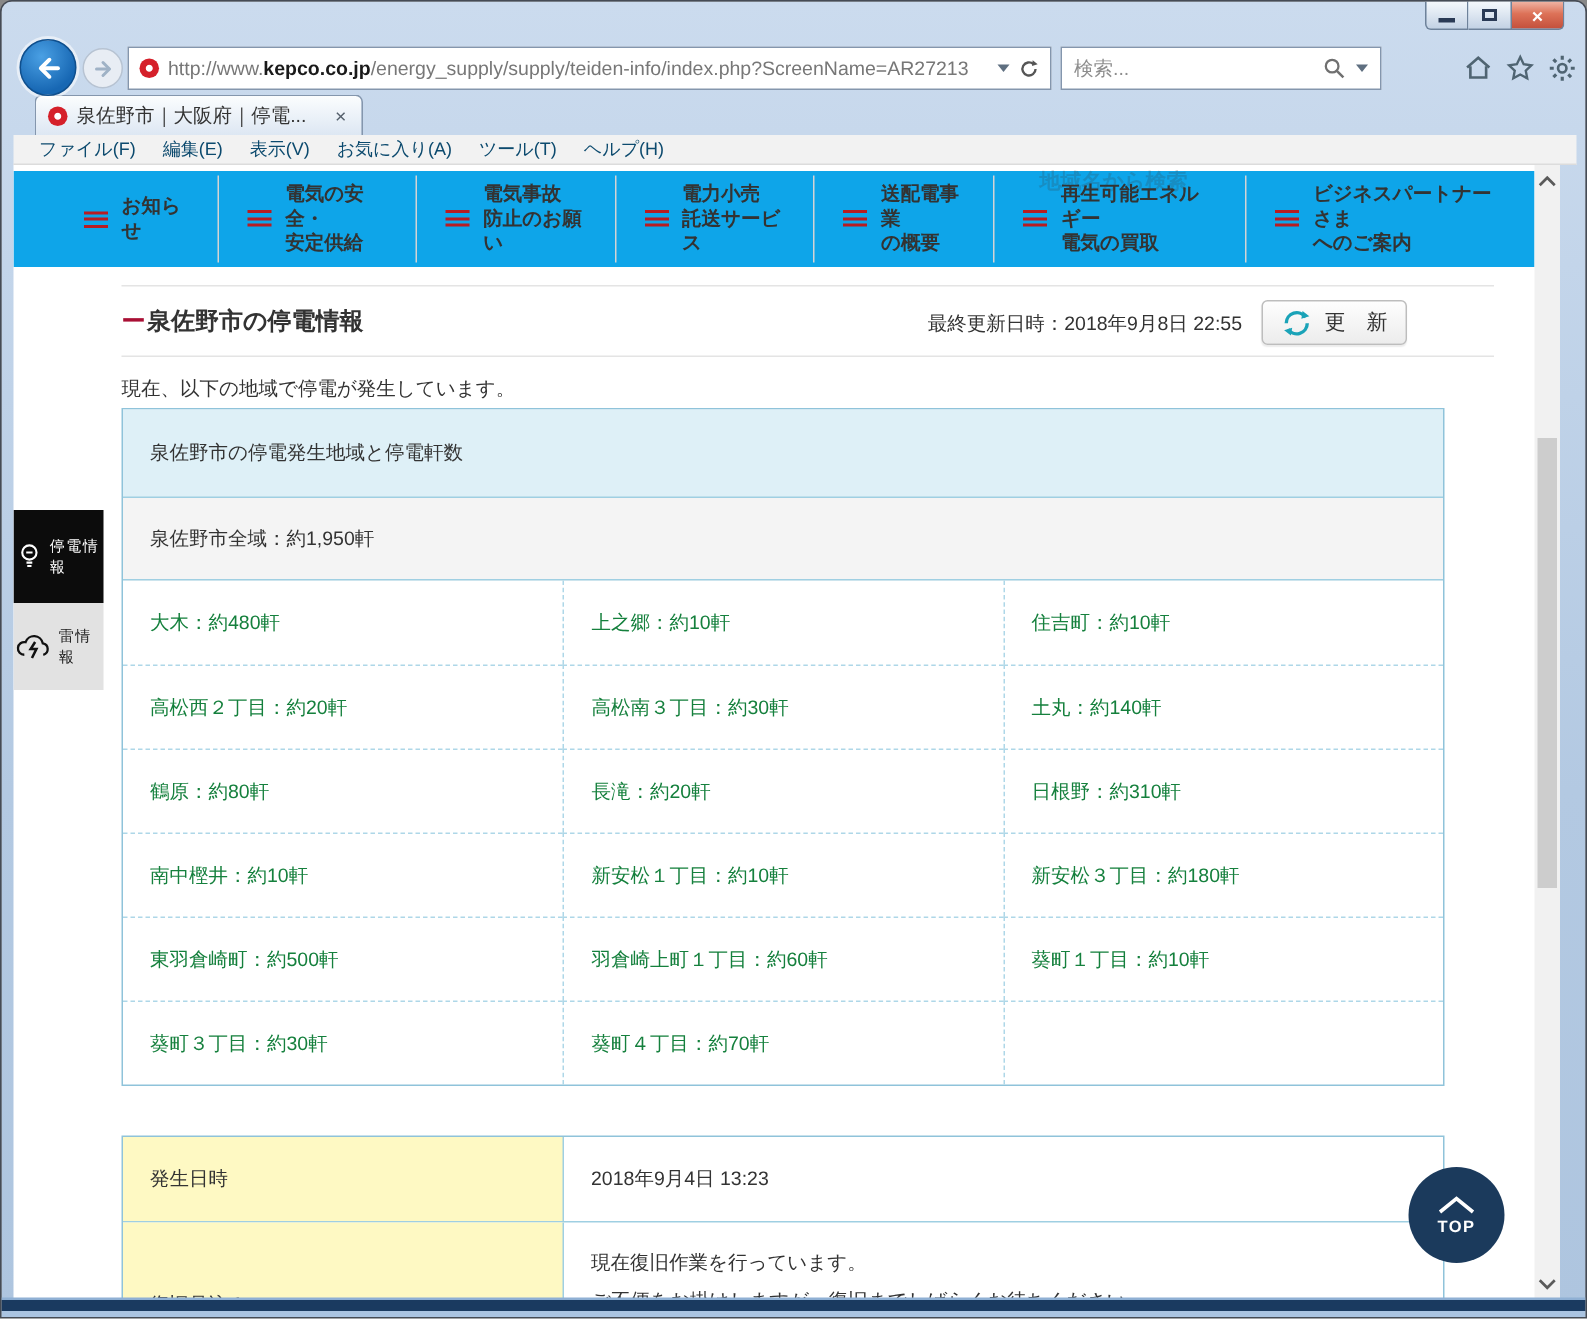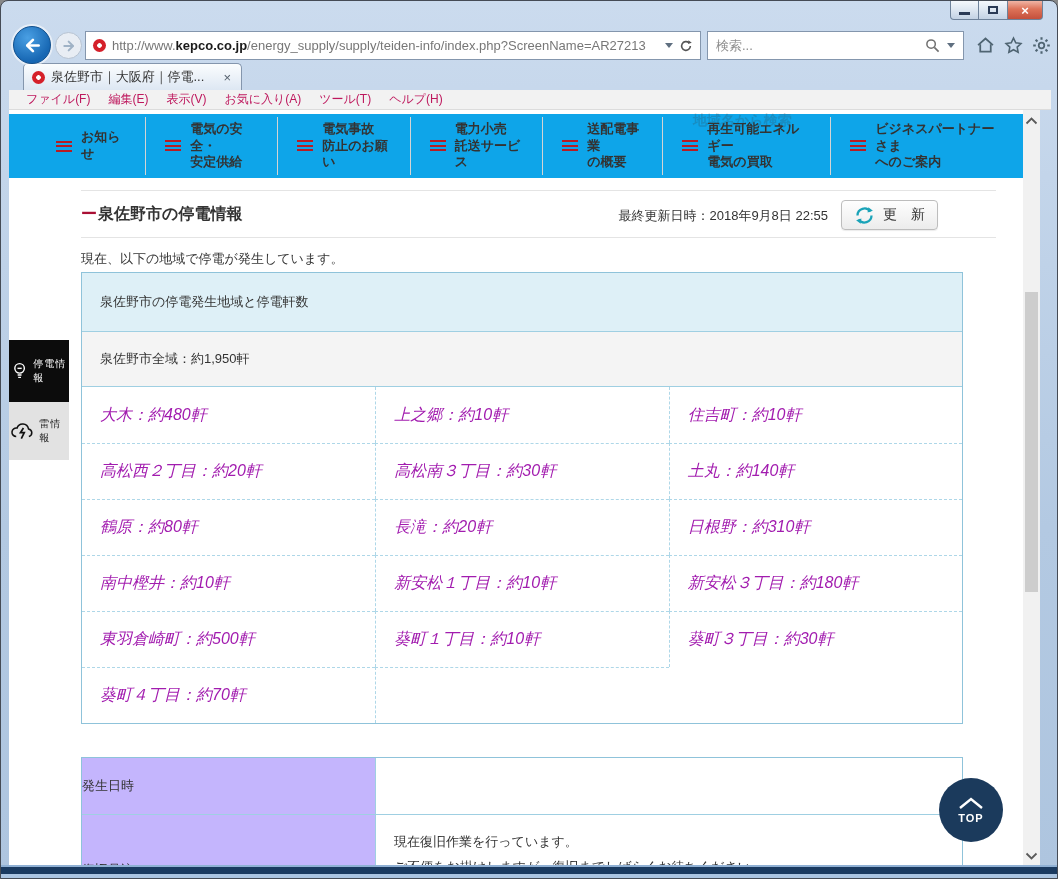--- a/index.html
+++ b/index.html
@@ -25,36 +25,36 @@
               background:radial-gradient(circle at 38% 30%, #4aa0e4, #1767b3 70%);
               border:1px solid #0f4f8d; box-shadow:0 0 0 2px rgba(255,255,255,.55);
               display:flex; align-items:center; justify-content:center; z-index:5; }
   .btn-fwd  { position:absolute; left:54px; top:31px; width:27px; height:27px; border-radius:50%;
               background:#e8edf4; border:1px solid #b7c3d2;
               display:flex; align-items:center; justify-content:center; }
   .urlbar { position:absolute; left:84px; top:30px; width:616px; height:29px; background:#fff;
             border:1px solid #8496ad; display:flex; align-items:center; padding:0 7px; gap:6px; }
   .url-text { font-size:13px; color:#777; white-space:nowrap; overflow:hidden; flex:1; }
   .url-text b { color:#1a1a1a; font-weight:bold; }
-  .searchbox { position:absolute; left:706px; top:30px; width:257px; height:29px; background:#fff;
+  .searchbox { position:absolute; left:706px; top:30px; width:214px; height:29px; background:#fff;
             border:1px solid #8496ad; display:flex; align-items:center; padding:0 8px; gap:7px; }
   .search-text { font-size:13px; color:#8d8d8d; flex:1; }
   .caret { width:0; height:0; border-left:4px solid transparent; border-right:4px solid transparent;
            border-top:5px solid #5f6f80; }
   .tb-icons { position:absolute; left:974px; top:34px; display:flex; gap:7px; align-items:center; }
 
   .tab { position:absolute; left:22px; top:62px; width:219px; height:27px;
          background:linear-gradient(#fbfdfe,#dde7f3); border:1px solid #8496ad; border-bottom:none;
          border-radius:5px 5px 0 0; display:flex; align-items:center; padding:0 8px; gap:6px; }
   .tab-title { font-size:13px; color:#333; white-space:nowrap; overflow:hidden; flex:1; }
   .tab-close { margin-left:auto; color:#55606c; font-size:13px; line-height:1; padding:0 2px; }
 
   .menubar { position:absolute; left:8px; top:89px; width:1042px; height:20px; background:#f2f2f2;
              display:flex; align-items:center; padding-left:8px; border-bottom:1px solid #dcdcdc; }
-  .menu-item { font-size:12px; color:#be185d; padding:0 9px; }
+  .menu-item { font-size:12px; color:#0c4a6e; padding:0 9px; }
 
   .favicon { width:13px; height:13px; border-radius:50%; flex:none;
              background:radial-gradient(circle,#fff 0 2px,#d5202a 2.6px); }
 
   
   .viewport { position:absolute; left:8px; top:109px; width:1031px; height:757px;
               background:#fff; overflow:hidden; }
 
   .navbar { position:absolute; left:0; top:4px; width:1014px; height:64px; background:#0ea5e9;
             display:flex; align-items:center; padding-left:28px; }
@@ -81,30 +81,30 @@
                  gap:8px; font-size:14px; color:#333; box-shadow:0 1px 1px rgba(0,0,0,.08); }
 
   .intro { position:absolute; left:0; top:60px; font-size:13px; color:#333; }
 
   .outage-table { position:absolute; left:0; top:82px; width:882px; border:1px solid #8fc3da; }
   .ot-header { height:59px; background:#def0f7; display:flex; align-items:center;
                padding-left:18px; font-size:13px; color:#333; border-bottom:1px solid #9fcfe2; }
   .ot-total  { height:55px; background:#f4f4f4; display:flex; align-items:center;
                padding-left:18px; font-size:13px; color:#333; border-bottom:1px solid #9fcfe2; }
   .ot-grid { display:grid; grid-template-columns:1fr 1fr 1fr; }
-  .ot-cell { height:56px; display:flex; align-items:center; padding-left:18px; font-size:16px;
-             color:#a21caf; border-left:1px dashed #aed7e8; border-top:1px dashed #aed7e8;font-style:italic; }
+  .ot-cell { height:56px; display:flex; align-items:center; padding-left:18px; font-size:13px;
+             color:#15803d; border-left:1px dashed #aed7e8; border-top:1px dashed #aed7e8; }
   .ot-cell:nth-child(3n+1) { border-left:none; }
   .ot-cell:nth-child(-n+3) { border-top:none; }
 
   .detail-table { position:absolute; left:0; top:567px; width:882px; border:1px solid #8fc3da; }
   .dt-row { display:flex; }
   .dt-row + .dt-row { border-top:1px solid #9fcfe2; }
   .dt-row.r1 { height:56px; } .dt-row.r2 { height:110px; }
-  .dt-label { width:294px; background:#c4b5fd; display:flex; align-items:center; 
+  .dt-label { width:294px; background:#fef9c3; display:flex; align-items:center; padding-left:18px;
               font-size:13px; color:#333; border-right:1px solid #9fcfe2; flex:none; }
   .dt-value { flex:1; display:flex; align-items:center; padding-left:18px; font-size:13px;
               color:#333; white-space:pre-line; line-height:1.95; }
   .dt-row.r2 .dt-value { align-items:flex-start; padding-top:14px; }
 
   .side-btns { position:absolute; left:0; top:230px; width:60px; }
   .sb { display:flex; flex-direction:row; align-items:center; justify-content:center; gap:3px; }
   .sb-outage { height:62px; background:#0c0c0c; color:#fff; }
   .sb-light  { height:58px; background:#e2e2e2; color:#1a1a1a; }
   .sb-label { font-size:10px; letter-spacing:1px; }
@@ -278,30 +278,32 @@
           <div class="ot-cell">高松西２丁目：約20軒</div>
           <div class="ot-cell">高松南３丁目：約30軒</div>
           <div class="ot-cell">土丸：約140軒</div>
           <div class="ot-cell">鶴原：約80軒</div>
           <div class="ot-cell">長滝：約20軒</div>
           <div class="ot-cell">日根野：約310軒</div>
           <div class="ot-cell">南中樫井：約10軒</div>
           <div class="ot-cell">新安松１丁目：約10軒</div>
           <div class="ot-cell">新安松３丁目：約180軒</div>
           <div class="ot-cell">東羽倉崎町：約500軒</div>
+          <div class="ot-cell">羽倉崎上町１丁目：約60軒</div>
           <div class="ot-cell">葵町１丁目：約10軒</div>
           <div class="ot-cell">葵町３丁目：約30軒</div>
           <div class="ot-cell">葵町４丁目：約70軒</div>
           <div class="ot-cell"></div>
         </div>
       </div>
 
       <div class="detail-table">
         <div class="dt-row r1">
           <div class="dt-label">発生日時</div>
+          <div class="dt-value">2018年9月4日 13:23</div>
         </div>
         <div class="dt-row r2">
           <div class="dt-label">復旧見込み</div>
           <div class="dt-value">現在復旧作業を行っています。
 ご不便をお掛けしますが、復旧までしばらくお待ちください。</div>
         </div>
       </div>
     </div>
 
     <div class="side-btns">

